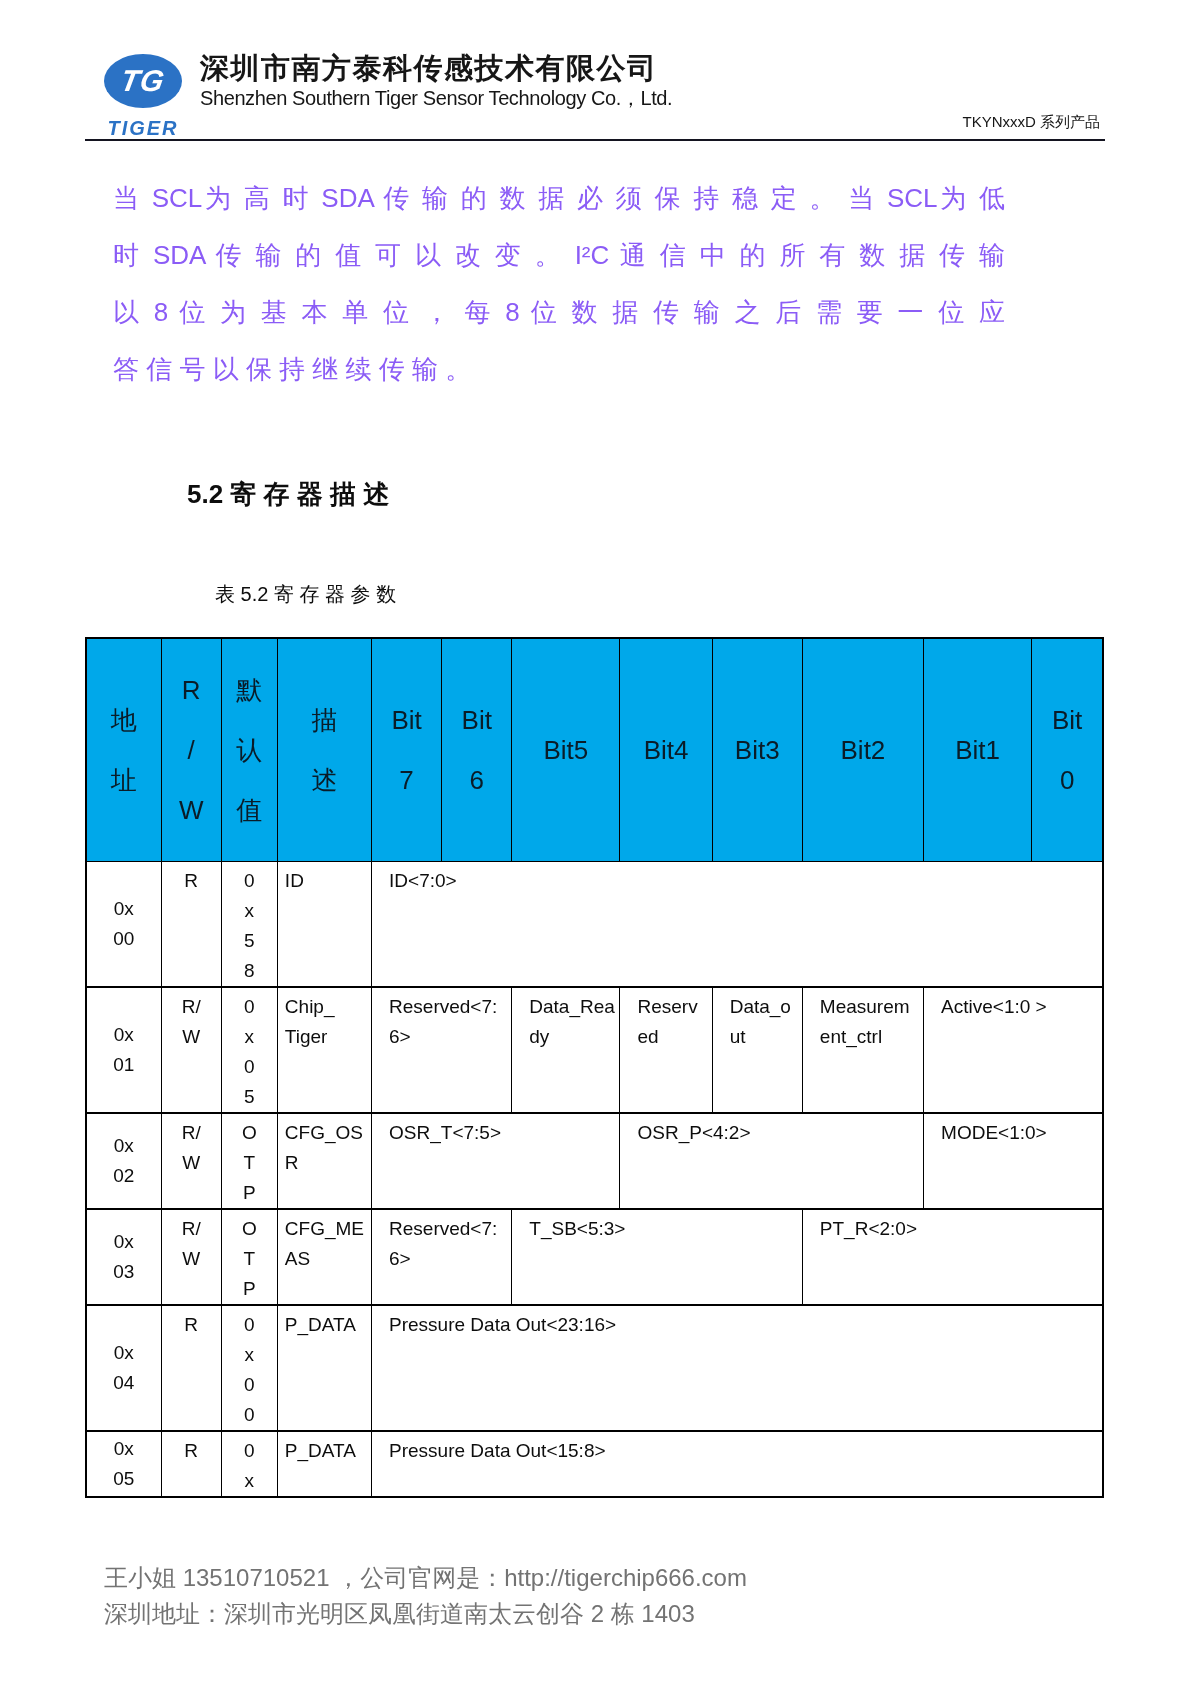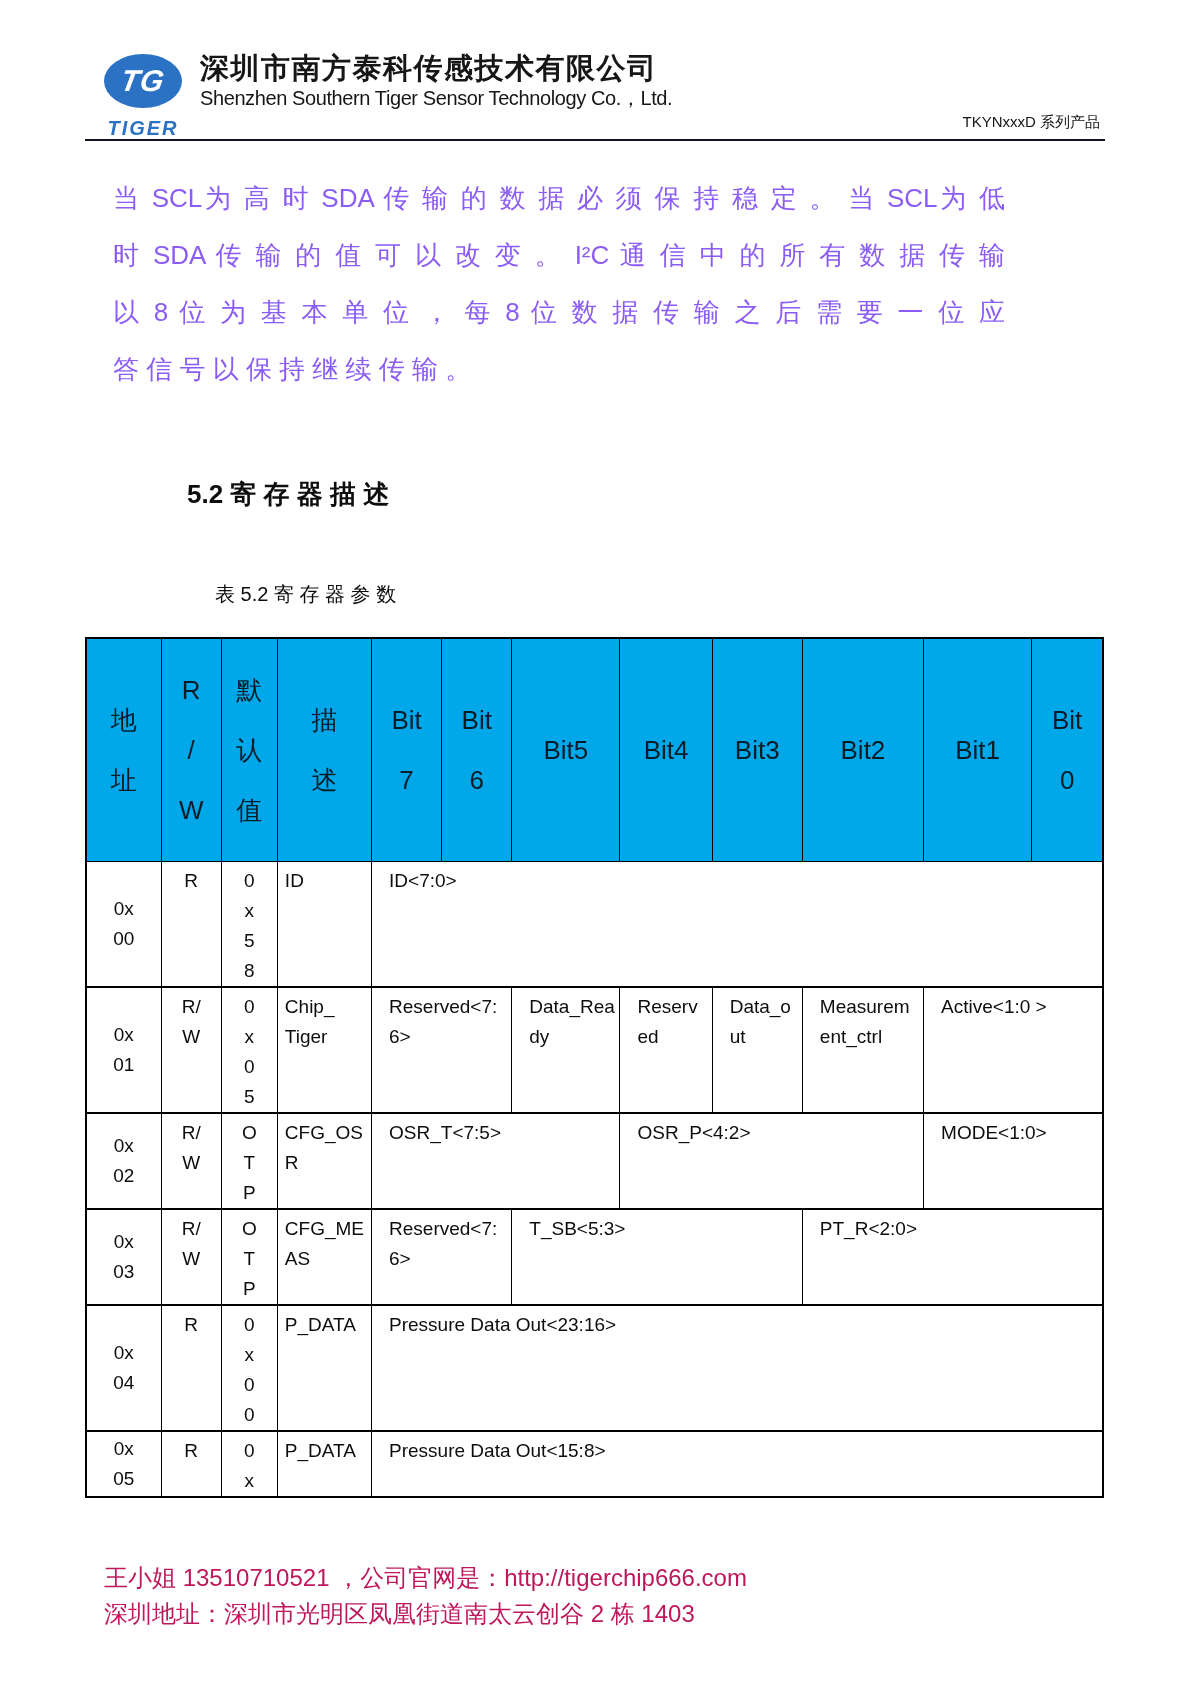--- a/index.html
+++ b/index.html
@@ -48,21 +48,21 @@
     vertical-align:middle;color:#0a1c28;
   }
   .reg th .ln{line-height:60px;text-align:center;}
   .reg td{font-size:19px;vertical-align:top;color:#0d0d0d;border-bottom:2px solid #000;}
   .reg td .ln{line-height:30px;}
   .reg td.addr{vertical-align:middle;text-align:center;padding:0;}
   .reg td.mid{text-align:center;padding-top:4px;}
   .reg td.desc{text-align:left;padding:4px 3px 2px 7px;}
   .reg td.bit{text-align:left;padding:4px 3px 2px 17px;margin-top:20px;}
   
-  .footer{position:absolute;left:104px;top:1560px;font-size:24px;line-height:36px;color:#be185d;}
+  .footer{position:absolute;left:104px;top:1560px;font-size:24px;line-height:36px;color:#737373;}
 </style>
 </head>
 <body>
 
 <div class="hdr">
   <div class="logo">
     <div class="logo-ellipse">
       <span class="logo-tg">TG</span>
     </div>
     <div class="logo-tiger">TIGER</div>

